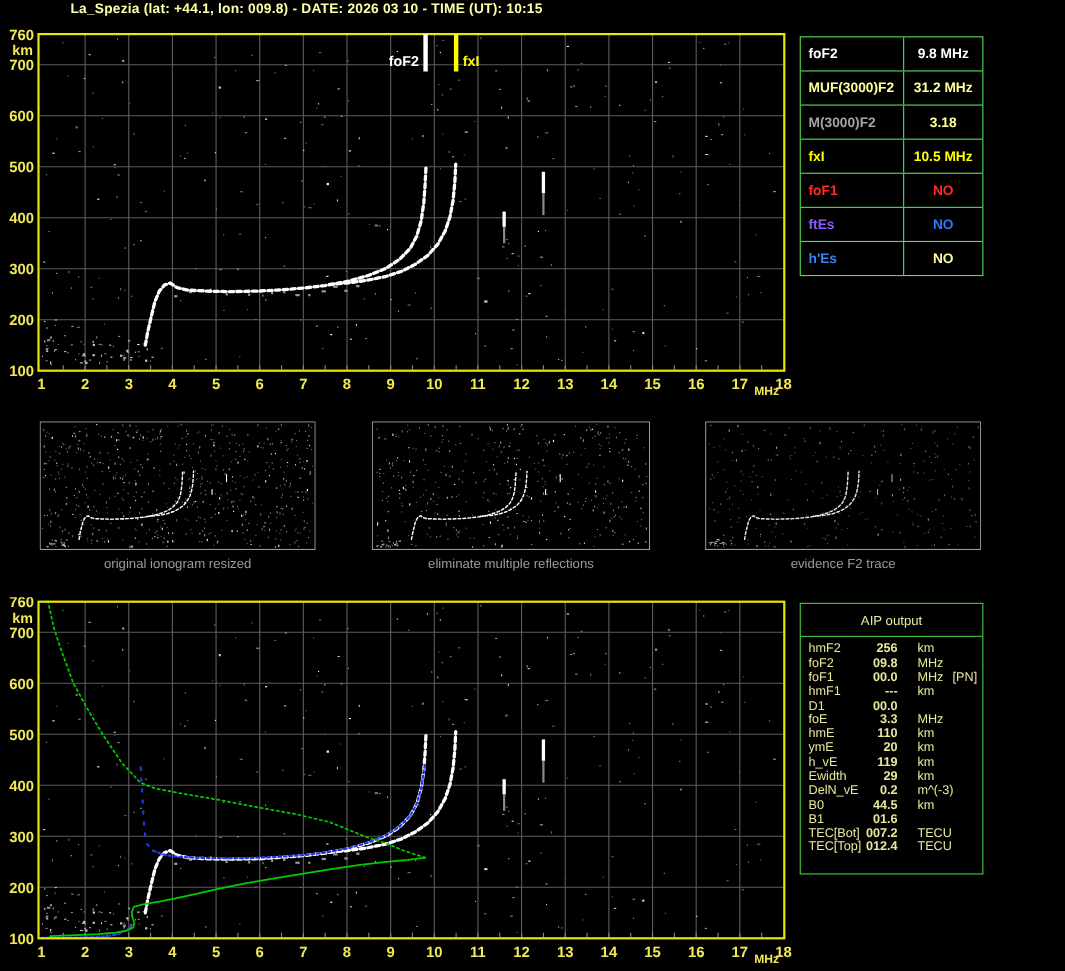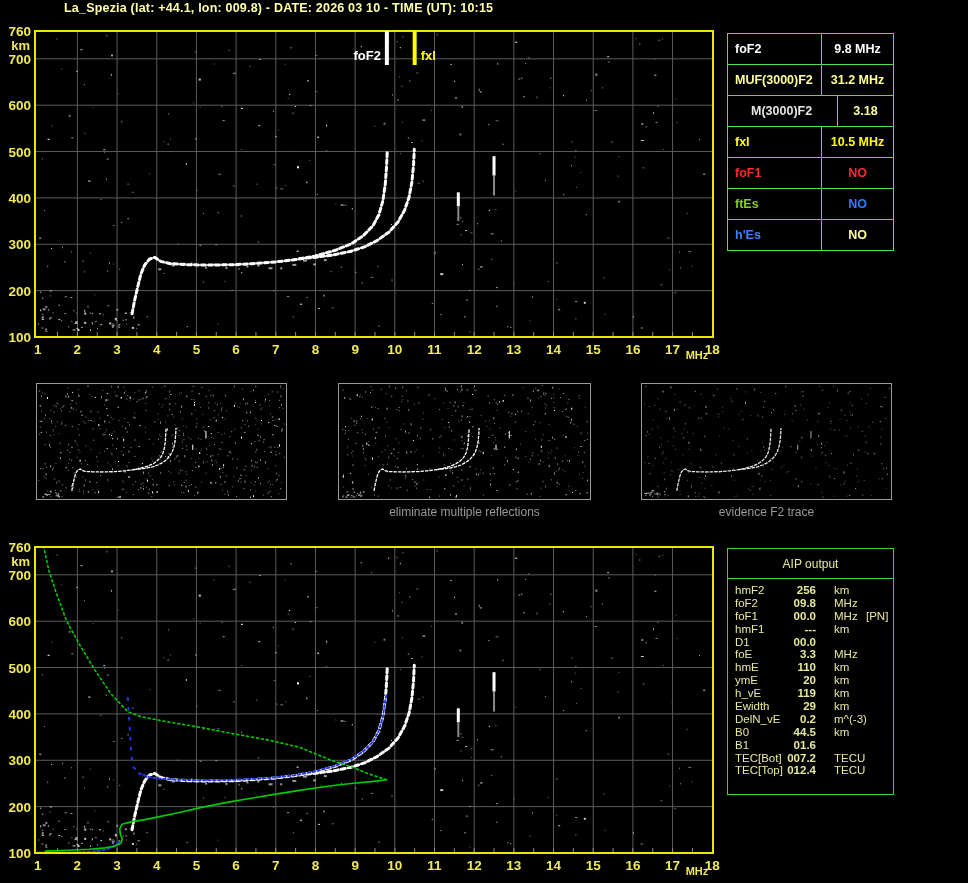--- a/index.html
+++ b/index.html
@@ -1924,20 +1924,21 @@
       <rect x="15.2" y="110.6" width="1" height="1" fill="#888888"></rect>
       <rect x="4.3" y="111.8" width="1" height="1" fill="#cccccc"></rect>
       <rect x="13.2" y="110.5" width="1" height="1" fill="#cccccc"></rect>
       <path d="M35.9 107.3 L36.7 102.4 L37.9 97.2 L39.1 92.3 L40.5 88.8 L42.3 86.7 L44.2 86.0 L46.4 87.6 L50.1 88.5 L56.7 88.8 L64.0 89.0 L72.8 88.8 L80.1 88.5 L88.9 87.8 L96.2 86.9 L103.5 85.5 L110.9 83.4 L116.7 81.0 L121.1 78.0 L124.8 74.2 L127.0 70.0 L128.4 64.8 L129.3 58.5 L129.7 52.2 L130.0 46.0" fill="none" stroke="#e6e6e6" stroke-width="1.3" stroke-dasharray="2.5 2" stroke-linecap="round"></path>
       <path d="M97.7 86.6 L103.5 86.0 L110.1 85.2 L116.7 83.8 L121.8 82.0 L126.2 79.8 L130.6 76.6 L134.0 72.8 L136.5 68.3 L138.1 63.4 L139.1 57.8 L139.7 51.5 L140.0 45.4" fill="none" stroke="#e6e6e6" stroke-width="1.3" stroke-dasharray="2.5 2" stroke-linecap="round"></path>
       <rect x="156.25882352941176" y="61.63636363636363" width="1" height="5.227272727272727" fill="#aaaaaa"></rect>
       <rect x="169.44117647058823" y="48.04545454545455" width="1" height="7.318181818181813" fill="#aaaaaa"></rect>
       <rect x="0.5" y="0.5" width="250" height="116" fill="none" stroke="#9a9a9a" stroke-width="1"></rect>
     </svg>
 
+  <div class="thumb-caption" style="left:36px;width:251px">original ionogram resized</div>
   <div class="thumb-caption" style="left:338px;width:253px">eliminate multiple reflections</div>
   <div class="thumb-caption" style="left:641px;width:251px">evidence F2 trace</div>
 
   <svg id="svg-bot" class="plot" style="left:0;top:543px" width="725" height="338">
       <line x1="77.38" y1="4" x2="77.38" y2="310" stroke="#5c5c5c" stroke-width="1"></line>
       <line x1="117.06" y1="4" x2="117.06" y2="310" stroke="#5c5c5c" stroke-width="1"></line>
       <line x1="156.74" y1="4" x2="156.74" y2="310" stroke="#5c5c5c" stroke-width="1"></line>
       <line x1="196.42000000000002" y1="4" x2="196.42000000000002" y2="310" stroke="#5c5c5c" stroke-width="1"></line>
       <line x1="236.10000000000002" y1="4" x2="236.10000000000002" y2="310" stroke="#5c5c5c" stroke-width="1"></line>
       <line x1="275.78" y1="4" x2="275.78" y2="310" stroke="#5c5c5c" stroke-width="1"></line>
@@ -2392,33 +2393,33 @@
     <div id="as-rows">
         <div class="as-row">
           <div class="as-label" style="color: rgb(255, 255, 255);">foF2</div>
           <div class="as-value" style="color: rgb(255, 255, 255);">9.8 MHz</div>
         </div>
         <div class="as-row">
           <div class="as-label" style="color: rgb(255, 255, 153);">MUF(3000)F2</div>
           <div class="as-value" style="color: rgb(255, 255, 153);">31.2 MHz</div>
         </div>
         <div class="as-row">
-          <div class="as-label" style="color: #e5e5e5; margin-left: 16px;">M(3000)F2</div>
+          <div class="as-label" style="color: #a3a3a3;">M(3000)F2</div>
           <div class="as-value" style="color: rgb(255, 255, 153);">3.18</div>
         </div>
         <div class="as-row">
           <div class="as-label" style="color: rgb(255, 255, 0);">fxI</div>
           <div class="as-value" style="color: rgb(255, 255, 0);">10.5 MHz</div>
         </div>
         <div class="as-row">
           <div class="as-label" style="color: rgb(255, 42, 42);">foF1</div>
           <div class="as-value" style="color: rgb(255, 42, 42);">NO</div>
         </div>
         <div class="as-row">
-          <div class="as-label" style="color: #84cc16;">ftEs</div>
+          <div class="as-label" style="color: #8b5cf6;">ftEs</div>
           <div class="as-value" style="color: rgb(45, 123, 255);">NO</div>
         </div>
         <div class="as-row">
           <div class="as-label" style="color: #3b82f6;">h'Es</div>
           <div class="as-value" style="color: rgb(255, 255, 153);">NO</div>
         </div>
       </div>
   </div>
 
   <div class="aip">

